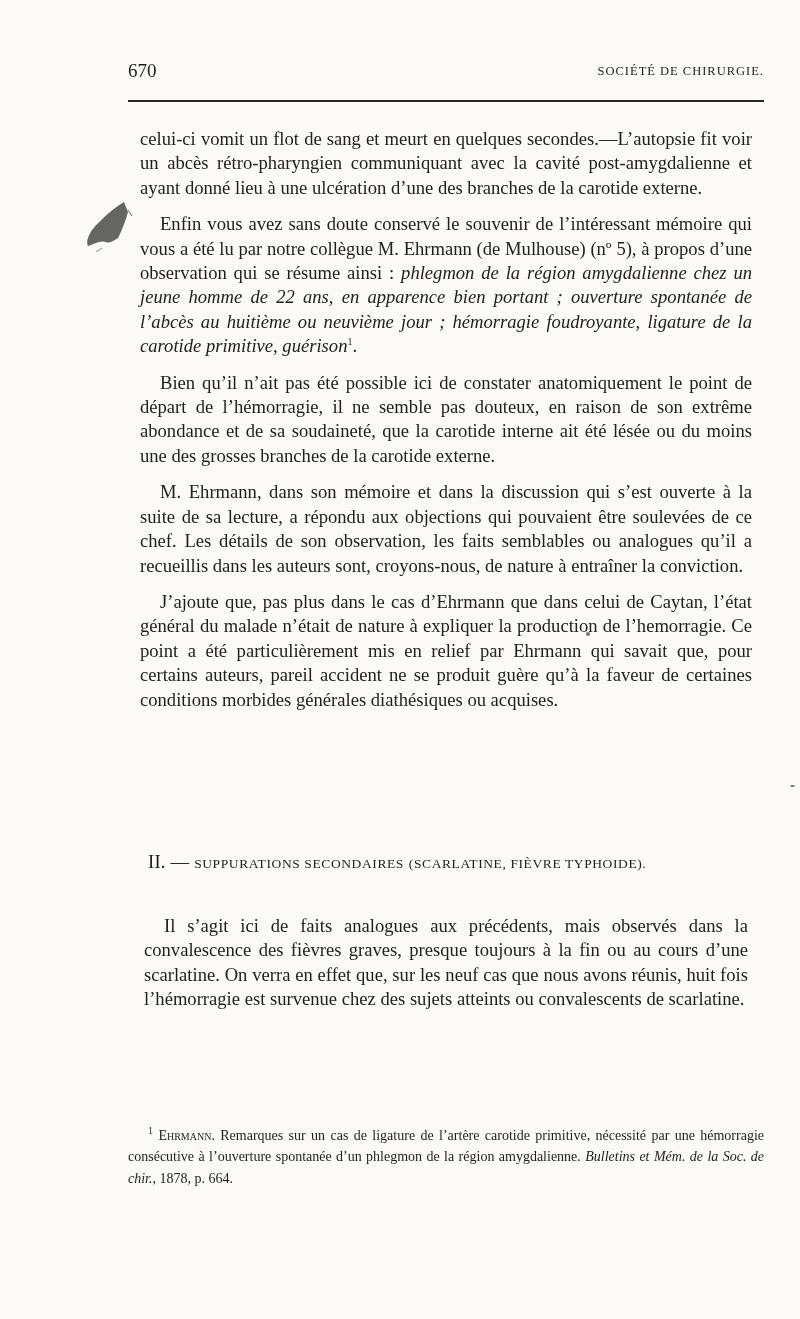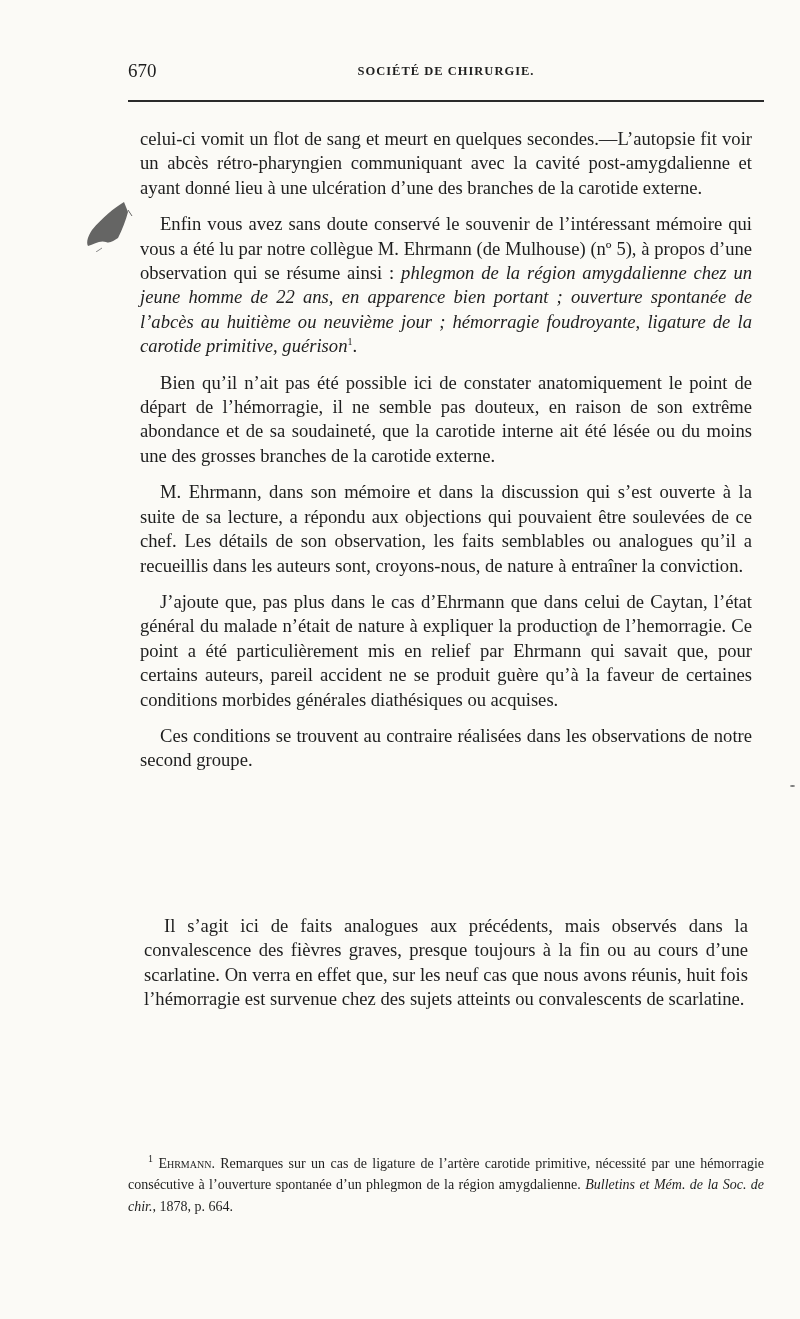--- a/index.html
+++ b/index.html
@@ -9,22 +9,22 @@
     font-family:"Liberation Serif","DejaVu Serif",serif;
     color:#1e1e1e;
     position:relative;
   }
   .page { position:absolute; left:0; top:0; width:800px; height:1319px;padding-left:12px; }
   .header {
     position:absolute; left:128px; top:60px; width:636px; height:28px;
   }
   .page-number { position:absolute; left:0; top:0; font-size:19px; }
   .running-head {
-    position:absolute; left:0; right:0; top:4px; text-align:center;
-    font-size:12.5px; letter-spacing:1px; font-weight:bold;
+    position:absolute; left:0; right:0; top:4px; text-align:right;
+    font-size:12.5px; letter-spacing:1px; font-weight:normal;
   }
   .rule {
     position:absolute; left:128px; top:100px; width:636px; height:0;
     border-top:2px solid #2a2a2a;
   }
   .body-text {
     position:absolute; left:128px; top:115px; width:636px;
     font-size:18.6px; line-height:24.4px; text-align:justify;
   }
   .body-text p { margin:12px; }
@@ -34,21 +34,21 @@
     position:absolute; left:148px; top:851px; width:620px;
     font-size:18.6px; letter-spacing:0.2px;
   }
   .heading .sc { font-size:13.5px; letter-spacing:0.6px; }
   .section2 {
     position:absolute; left:128px; top:898px; width:636px;
     font-size:18.6px; line-height:24.4px; text-align:justify;
   }
   .section2 p { margin:16px; text-indent:20px; }
   .footnote {
-    position:absolute; left:128px; top:1153px; width:636px;
+    position:absolute; left:128px; top:1125px; width:636px;
     font-size:14px; line-height:21.4px; text-align:justify;
   }
   .footnote p { margin:0; text-indent:20px; }
   .footnote .sc { font-variant:small-caps; }
   sup { font-size:10px; vertical-align:super; line-height:0; }
   .ink-blot {
     position:absolute; left:84px; top:200px; width:50px; height:52px;
   }
   .tiny-mark { position:absolute; width:4px; height:4px; border-radius:50%; background:#777; }
   i { font-style:italic; }
@@ -69,23 +69,27 @@
     <path d="M44 10 L48 16" stroke="#666" stroke-width="1"></path>
     <path d="M18 48 L12 52" stroke="#888" stroke-width="1"></path>
   </svg>
 
   <div class="body-text">
     <p class="first">celui-ci vomit un flot de sang et meurt en quelques secondes.—L’autopsie fit voir un abcès rétro-pharyngien communiquant avec la cavité post-amygdalienne et ayant donné lieu à une ulcération d’une des branches de la carotide externe.</p>
     <p class="indent"><span>Enfin vous avez sans doute conservé le souvenir de l’intéressant mémoire qui vous a été lu par notre collègue M. Ehrmann (de Mulhouse) (nº 5), à propos d’une observation qui se résume ainsi : </span><i>phlegmon de la région amygdalienne chez un jeune homme de 22 ans, en apparence bien portant ; ouverture spontanée de l’abcès au huitième ou neuvième jour ; hémorragie foudroyante, ligature de la carotide primitive, guérison</i><sup>1</sup><span>.</span></p>
     <p class="indent">Bien qu’il n’ait pas été possible ici de constater anatomiquement le point de départ de l’hémorragie, il ne semble pas douteux, en raison de son extrême abondance et de sa soudaineté, que la carotide interne ait été lésée ou du moins une des grosses branches de la carotide externe.</p>
     <p class="indent">M. Ehrmann, dans son mémoire et dans la discussion qui s’est ouverte à la suite de sa lecture, a répondu aux objections qui pouvaient être soulevées de ce chef. Les détails de son observation, les faits semblables ou analogues qu’il a recueillis dans les auteurs sont, croyons-nous, de nature à entraîner la conviction.</p>
     <p class="indent">J’ajoute que, pas plus dans le cas d’Ehrmann que dans celui de Caytan, l’état général du malade n’était de nature à expliquer la production de l’hemorragie. Ce point a été particulièrement mis en relief par Ehrmann qui savait que, pour certains auteurs, pareil accident ne se produit guère qu’à la faveur de certaines conditions morbides générales diathésiques ou acquises.</p>
-    <p class="indent">Ces conditions se trouvent au contraire réalisées dans les observations de notre second groupe.</p>
   </div>
 
+  <div class="heading">
+    <span>II. —</span>
+    <span class="sc">SUPPURATIONS SECONDAIRES</span>
+    <span class="sc">(SCARLATINE, FIÈVRE TYPHOIDE).</span>
+  </div>
 
   <div class="section2">
     <p>Il s’agit ici de faits analogues aux précédents, mais observés dans la convalescence des fièvres graves, presque toujours à la fin ou au cours d’une scarlatine. On verra en effet que, sur les neuf cas que nous avons réunis, huit fois l’hémorragie est survenue chez des sujets atteints ou convalescents de scarlatine.</p>
   </div>
 
   <div class="footnote">
     <p><sup>1</sup> <span class="sc">Ehrmann</span><span>. Remarques sur un cas de ligature de l’artère carotide primitive, nécessité par une hémorragie consécutive à l’ouverture spontanée d’un phlegmon de la région amygdalienne. </span><i>Bulletins et Mém. de la Soc. de chir.</i><span>, 1878, p. 664.</span></p>
   </div>
 
   <div class="tiny-mark" style="left:586px;top:632px;"></div>

